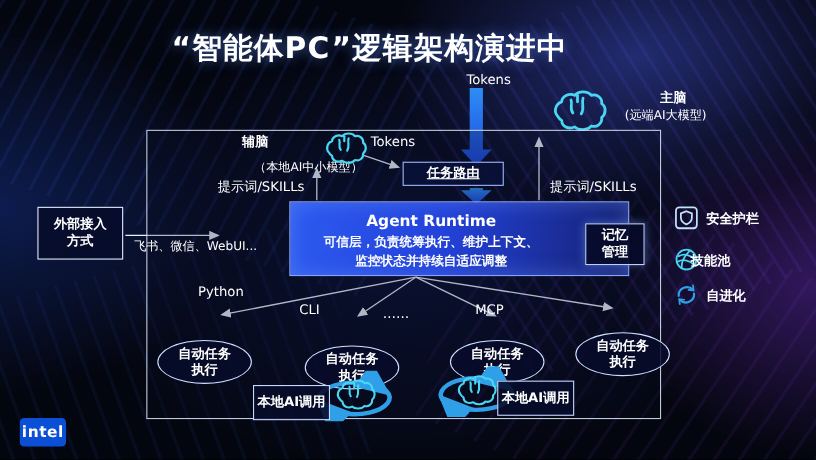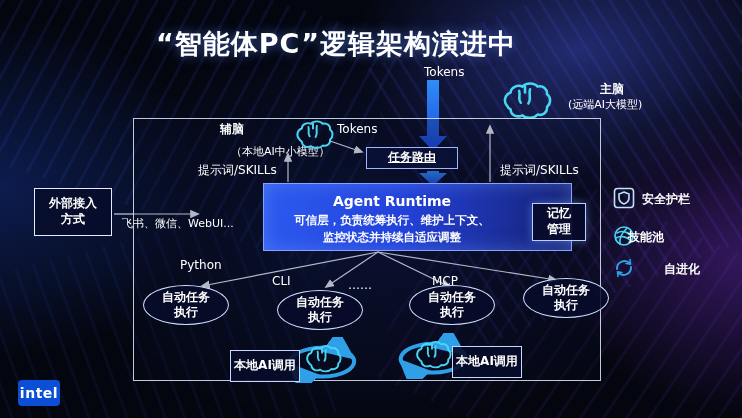--- a/index.html
+++ b/index.html
@@ -45,21 +45,21 @@
           border-color:#bcd0ff;box-shadow:0 0 8px rgba(120,160,255,.5);}
   .localai{height:32px;font-size:12px;}
 
   .runtime{left:263px;top:183px;width:309px;height:68px;border:1px solid #8aa0ff;
            background:linear-gradient(100deg,#2d5bf0 0%,#2342da 45%,#15206f 100%);
            box-shadow:inset 0 0 18px rgba(120,170,255,.35);}
   .runtime .rt-title{font-size:14px;font-weight:bold;margin:5px 0 3px 0;text-align:center;width:248px;}
   .runtime .rt-desc{font-size:11.5px;line-height:1.45;text-align:center;width:248px;}
 
   .ellipse{border-radius:50%;width:86px;height:40px;background:rgba(7,12,42,.85);
-           border:1px solid #cfe0ff;}
+           border:1px solid #cfe0ff;margin-top:24px;}
   .ellipse .ln{font-size:12px;line-height:1.25;}
 
   .feat-label{font-size:12px;font-weight:bold;white-space:nowrap;}
 
   .logo{left:18px;top:380px;width:42px;height:26px;background:#0a4fd6;border-radius:4px;
         display:flex;align-items:center;justify-content:center;font-size:14px;font-weight:bold;
         color:#fff;letter-spacing:.5px;}
   svg{display:block;}
 </style>
 </head>
@@ -179,21 +179,21 @@
   <div class="abs feat-label" style="left:628px;top:229px;">技能池</div>
 
   <svg class="abs" style="left:612px;top:256px;" width="24" height="24" viewBox="0 0 24 24">
     <g fill="none" stroke="#2f9fe8" stroke-width="2" stroke-linecap="round">
       <path d="M5,13 A7.5,7.5 0 0 1 18,7.5"></path>
       <path d="M19,11 A7.5,7.5 0 0 1 6,16.5"></path>
       <path d="M18,3.5 L18.5,8 L14,7.5" stroke-width="1.6"></path>
       <path d="M6,20.5 L5.5,16 L10,16.5" stroke-width="1.6"></path>
     </g>
   </svg>
-  <div class="abs feat-label" style="left:664px;top:261px;">自进化</div>
+  <div class="abs feat-label" style="left:642px;top:261px;">自进化</div>
 
   <div class="abs lbl" style="left:180px;top:258px;">Python</div>
   <div class="abs lbl" style="left:272px;top:274px;">CLI</div>
   <div class="abs lbl" style="left:348px;top:278px;">……</div>
   <div class="abs lbl" style="left:432px;top:274px;">MCP</div>
 
   <div class="abs box ellipse" style="left:143px;top:285px;">
     <span class="ln">自动任务</span>
     <span class="ln">执行</span>
   </div>

